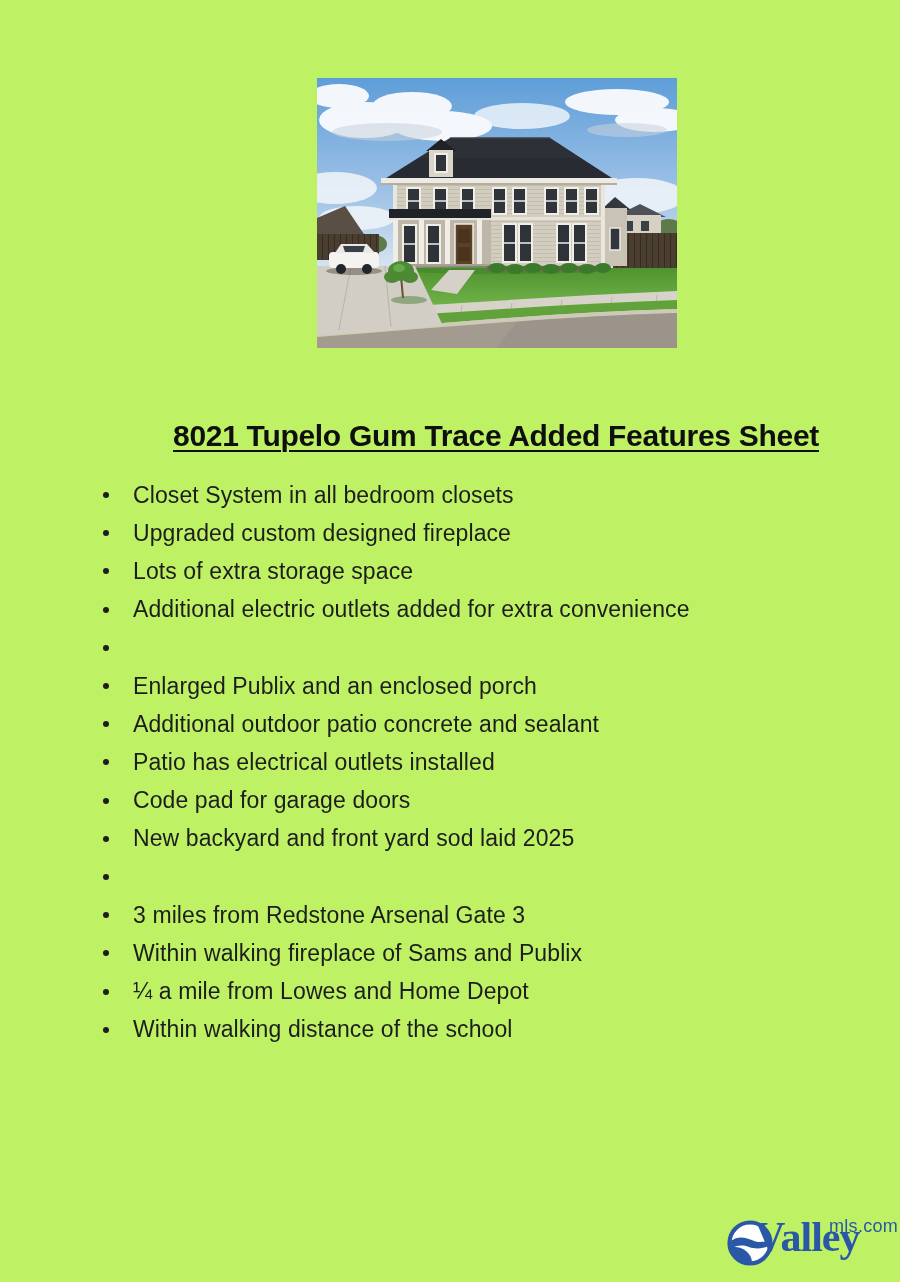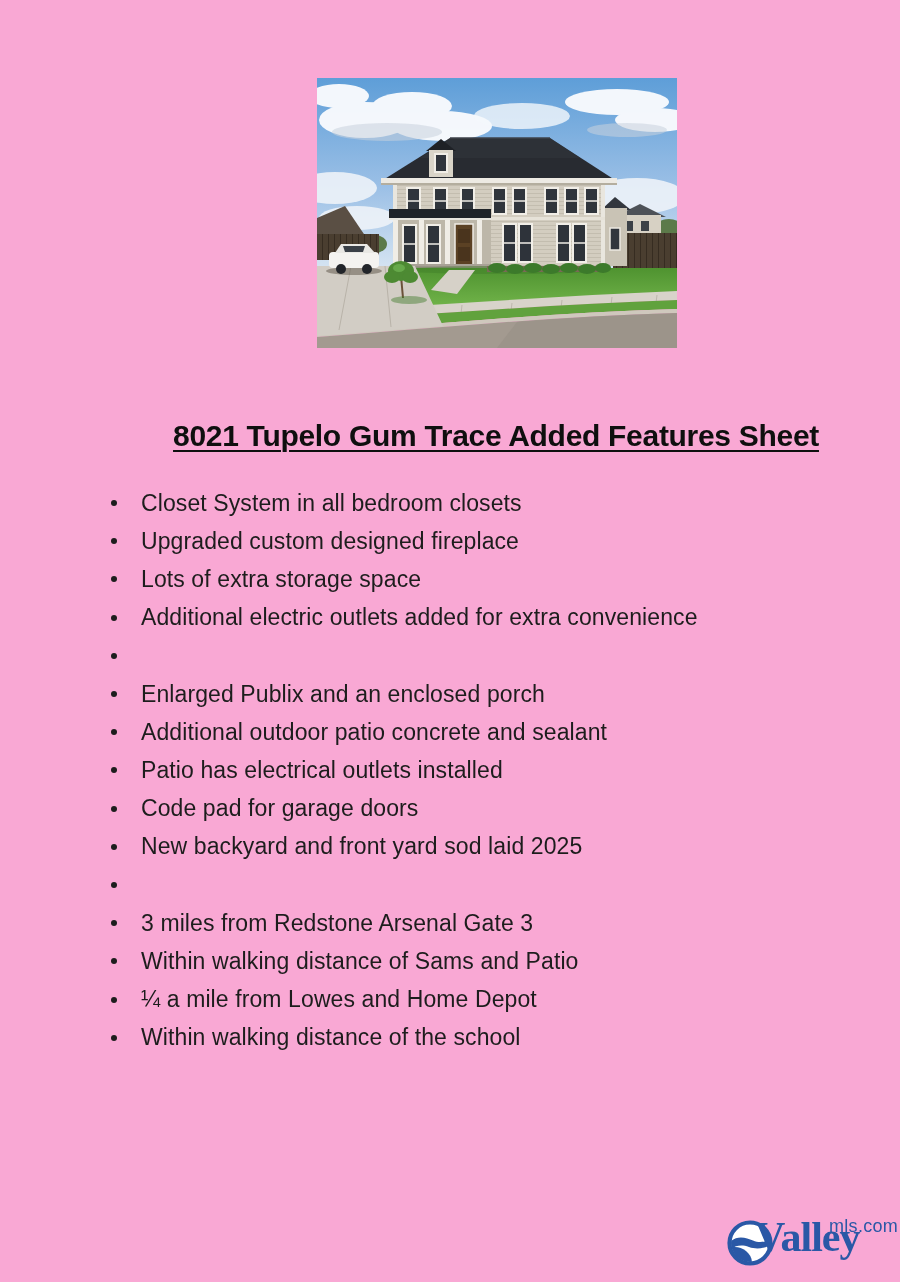--- a/index.html
+++ b/index.html
@@ -1,20 +1,20 @@
 <!DOCTYPE html>
 <html><head>
 <meta charset="utf-8">
 <style>
   html,body{margin:0;padding:0;background:#e9e9e9;}
   .page{
     position:relative;
     width:900px;height:1282px;
     margin:0 auto;
-    background:#f9a8d4;
+    background:#bef264;
     font-family:"Liberation Sans",sans-serif;
     overflow:hidden;
   }
   
   .photo{
     position:absolute;left:317px;top:78px;width:360px;height:270px;
     margin:0;padding:0;overflow:hidden;
   }
   .photo svg{display:block;width:360px;height:270px;}
   
@@ -26,21 +26,21 @@
     color:#0f0f0f;white-space:nowrap;
   }
   .title span{
     text-decoration:underline;
     text-decoration-thickness:2px;
     text-underline-offset:4px;
   }
   
   .features{
     position:absolute;top:476px;left:103px;right:40px;
-    margin:8px;padding:0;list-style:none;
+    margin:0;padding:0;list-style:none;
   }
   .features li{
     height:38.2px;
     display:flex;align-items:center;
     font-size:23px;color:#1d1d1d;letter-spacing:0.1px;
     white-space:nowrap;
   }
   .features .dot{
     width:6px;height:6px;border-radius:50%;
     background:#1d1d1d;margin-right:24px;flex:0 0 auto;
@@ -287,21 +287,21 @@
       </li>
     <li>
         <span class="dot"></span>
       </li>
     <li>
         <span class="dot"></span>
         <span>3 miles from Redstone Arsenal Gate 3</span>
       </li>
     <li>
         <span class="dot"></span>
-        <span>Within walking distance of Sams and Patio</span>
+        <span>Within walking fireplace of Sams and Publix</span>
       </li>
     <li>
         <span class="dot"></span>
         <span>¼ a mile from Lowes and Home Depot</span>
       </li>
     <li>
         <span class="dot"></span>
         <span>Within walking distance of the school</span>
       </li>
   </ul>

